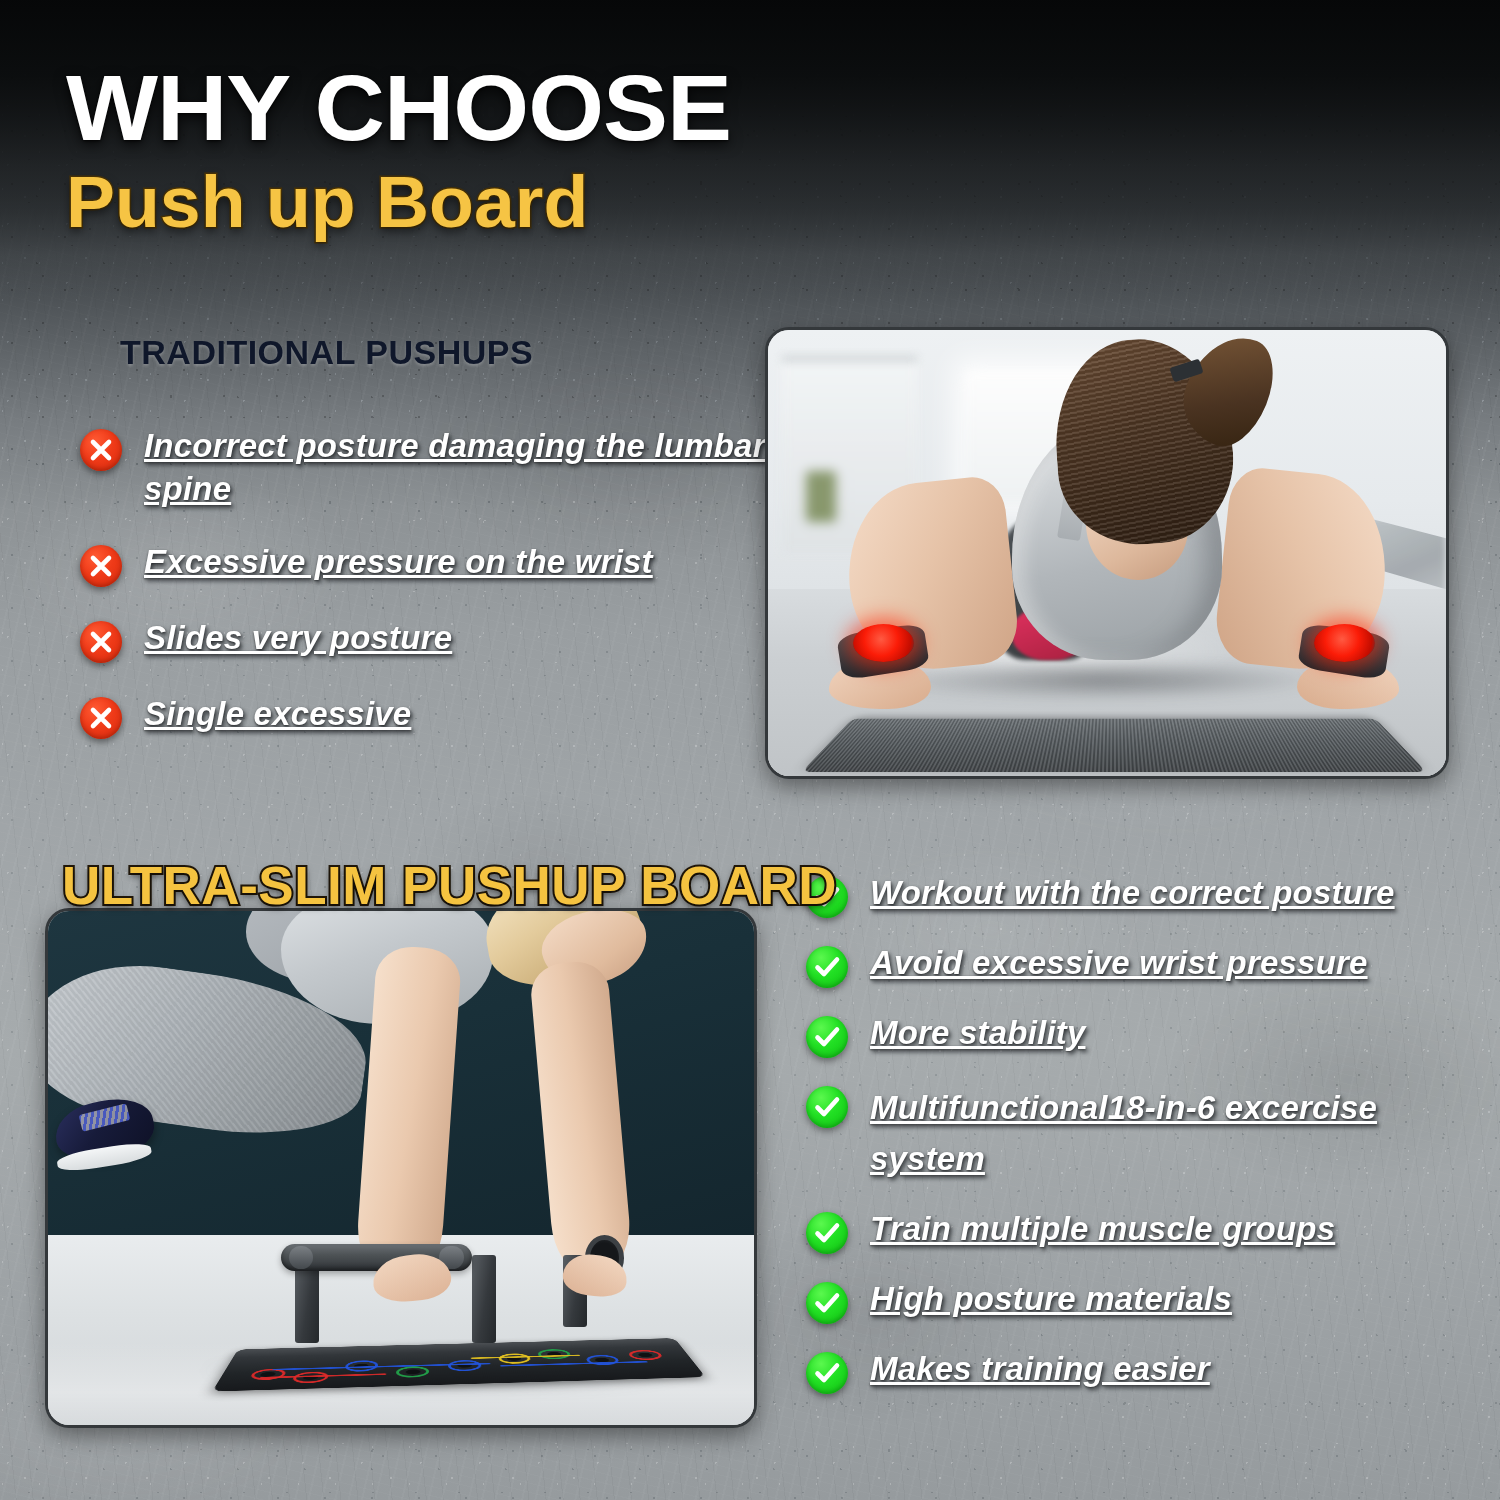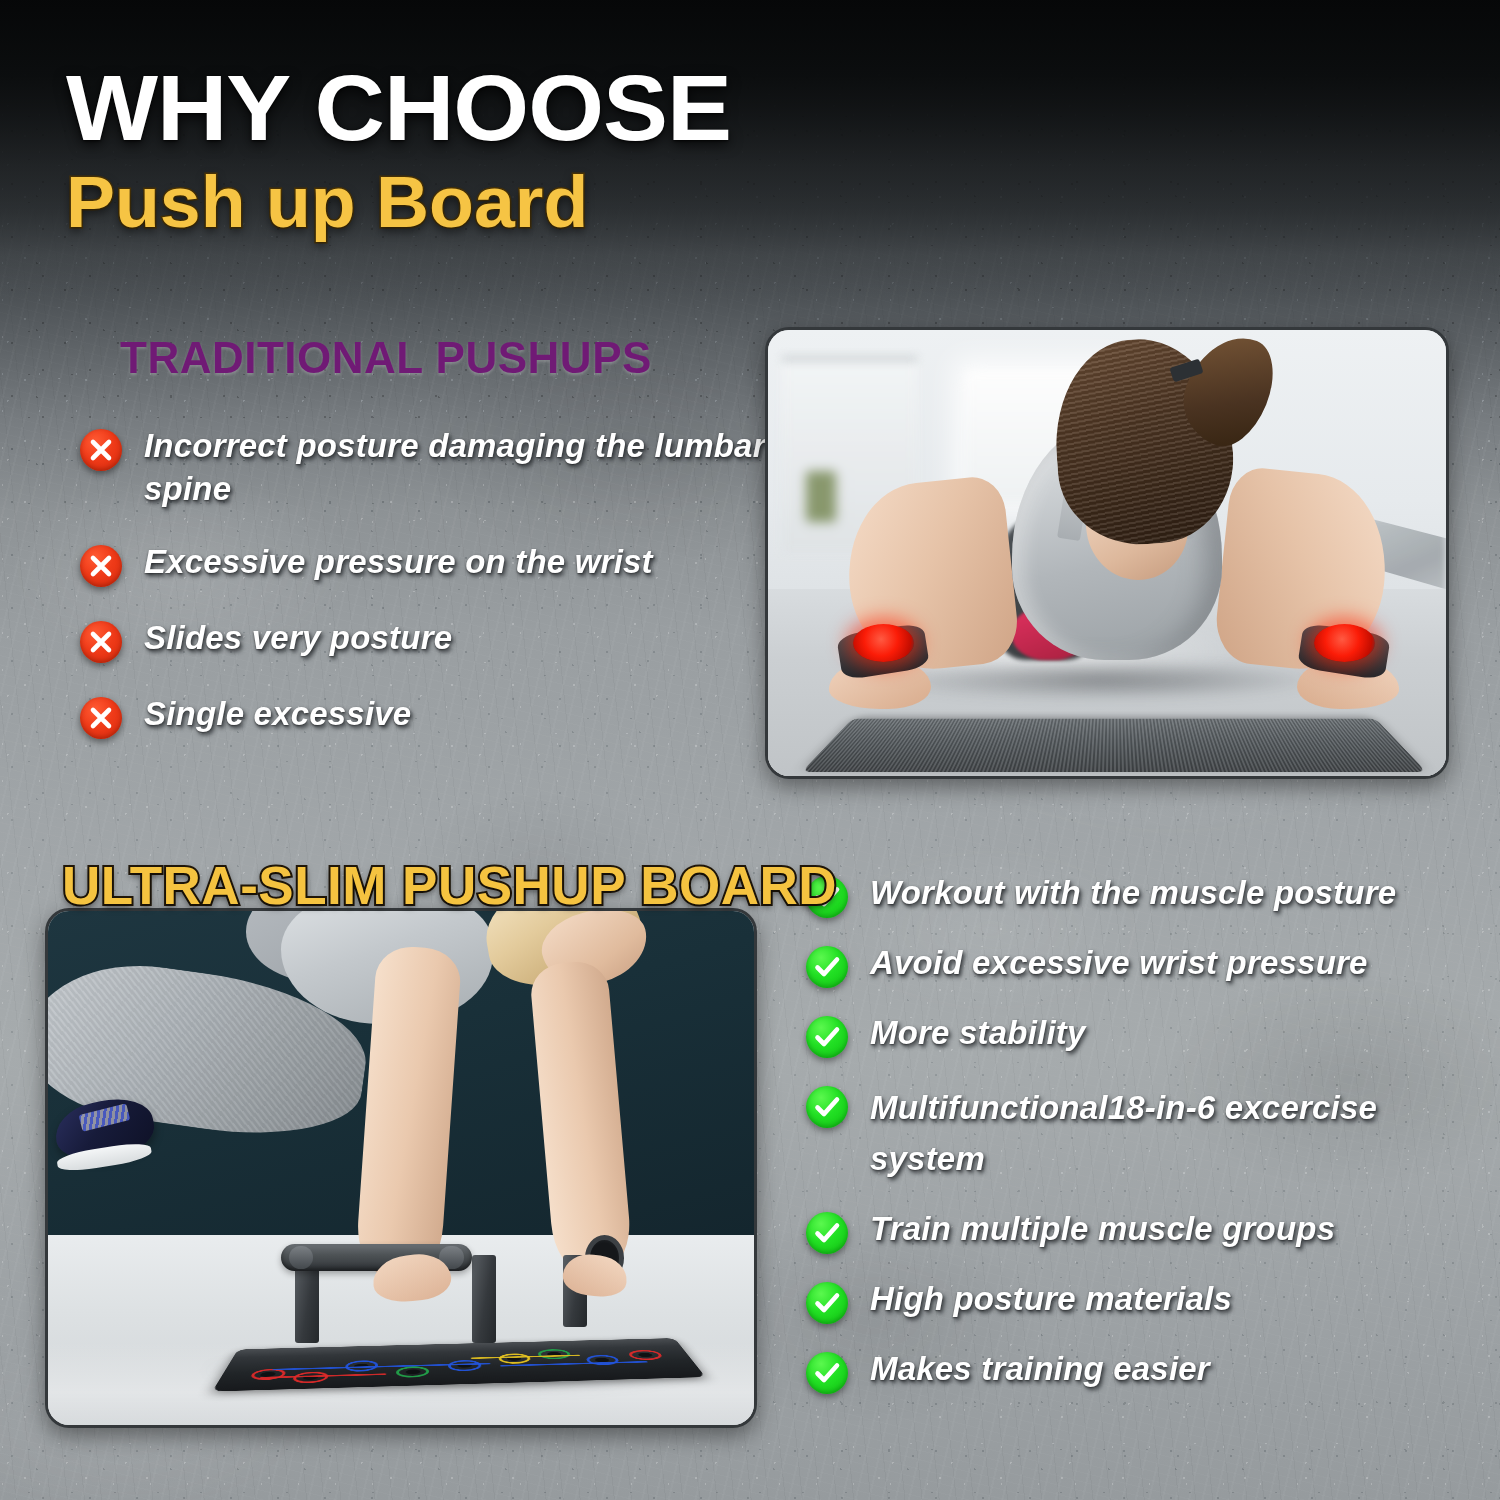--- a/index.html
+++ b/index.html
@@ -76,21 +76,21 @@
     line-height:1.0; transform:scaleX(1.02); transform-origin:left center;
     white-space:nowrap;
     -webkit-text-stroke:3px #4a3408;
     paint-order:stroke fill;
     text-shadow:0 4px 10px rgba(0,0,0,.55);
   }
 
   
   .trad-title {
     position:absolute; left:120px; top:333px;
-    font-size:44px; font-weight:bold; color:#701a75; letter-spacing:.5px;
+    font-size:34px; font-weight:bold; color:#0f172a; letter-spacing:.5px;
     white-space:nowrap;
     text-shadow:0 2px 3px rgba(255,255,255,.22);
   }
   .ultra-title {
     position:absolute; left:62px; top:855px; z-index:6;
     font-size:53px; font-weight:bold; color:#f5c340; letter-spacing:.5px;
     white-space:nowrap;
     -webkit-text-stroke:4px #22180a;
     paint-order:stroke fill;
     text-shadow:0 3px 7px rgba(0,0,0,.6);
@@ -116,20 +116,21 @@
   .badge-check {
     background:radial-gradient(circle at 36% 28%, #5bf84e 0%, #22e024 45%, #12c414 100%);
     box-shadow:0 3px 7px rgba(0,0,0,.42), inset 0 -2px 5px rgba(5,110,10,.5);
   }
   .badge svg { position:absolute; inset:0; width:100%; height:100%; }
 
   .bullet-text {
     font-size:33px; font-weight:bold; font-style:italic; color:#ffffff;
     line-height:1.30; letter-spacing:.2px;
     text-shadow:2px 3px 4px rgba(30,34,38,.85), 0 1px 2px rgba(0,0,0,.55);
+    text-decoration:underline;
   }
   .list-pro .bullet-text { font-size:33px; }
 
   
   .photo {
     position:absolute; border:3px solid #34383b; border-radius:24px;
     overflow:hidden; background:#cfd3d6;
     box-shadow:0 8px 22px rgba(0,0,0,.42);
   }
   #photo-traditional { left:765px; top:327px; width:684px; height:452px; }
@@ -554,21 +555,21 @@
   </div>
 
   <div class="list list-pro">
 
     <div class="bullet-row">
       <span class="badge badge-check">
         <svg viewBox="0 0 42 42" aria-hidden="true">
           <path d="M11.5 21.5 L18 28 L31 13.5" stroke="#ffffff" stroke-width="4.6" stroke-linecap="round" stroke-linejoin="round" fill="none"></path>
         </svg>
       </span>
-      <span class="bullet-text">Workout with the muscle posture</span>
+      <span class="bullet-text">Workout with the correct posture</span>
     </div>
 
     <div class="bullet-row">
       <span class="badge badge-check">
         <svg viewBox="0 0 42 42" aria-hidden="true">
           <path d="M11.5 21.5 L18 28 L31 13.5" stroke="#ffffff" stroke-width="4.6" stroke-linecap="round" stroke-linejoin="round" fill="none"></path>
         </svg>
       </span>
       <span class="bullet-text">Avoid excessive wrist pressure</span>
     </div>

